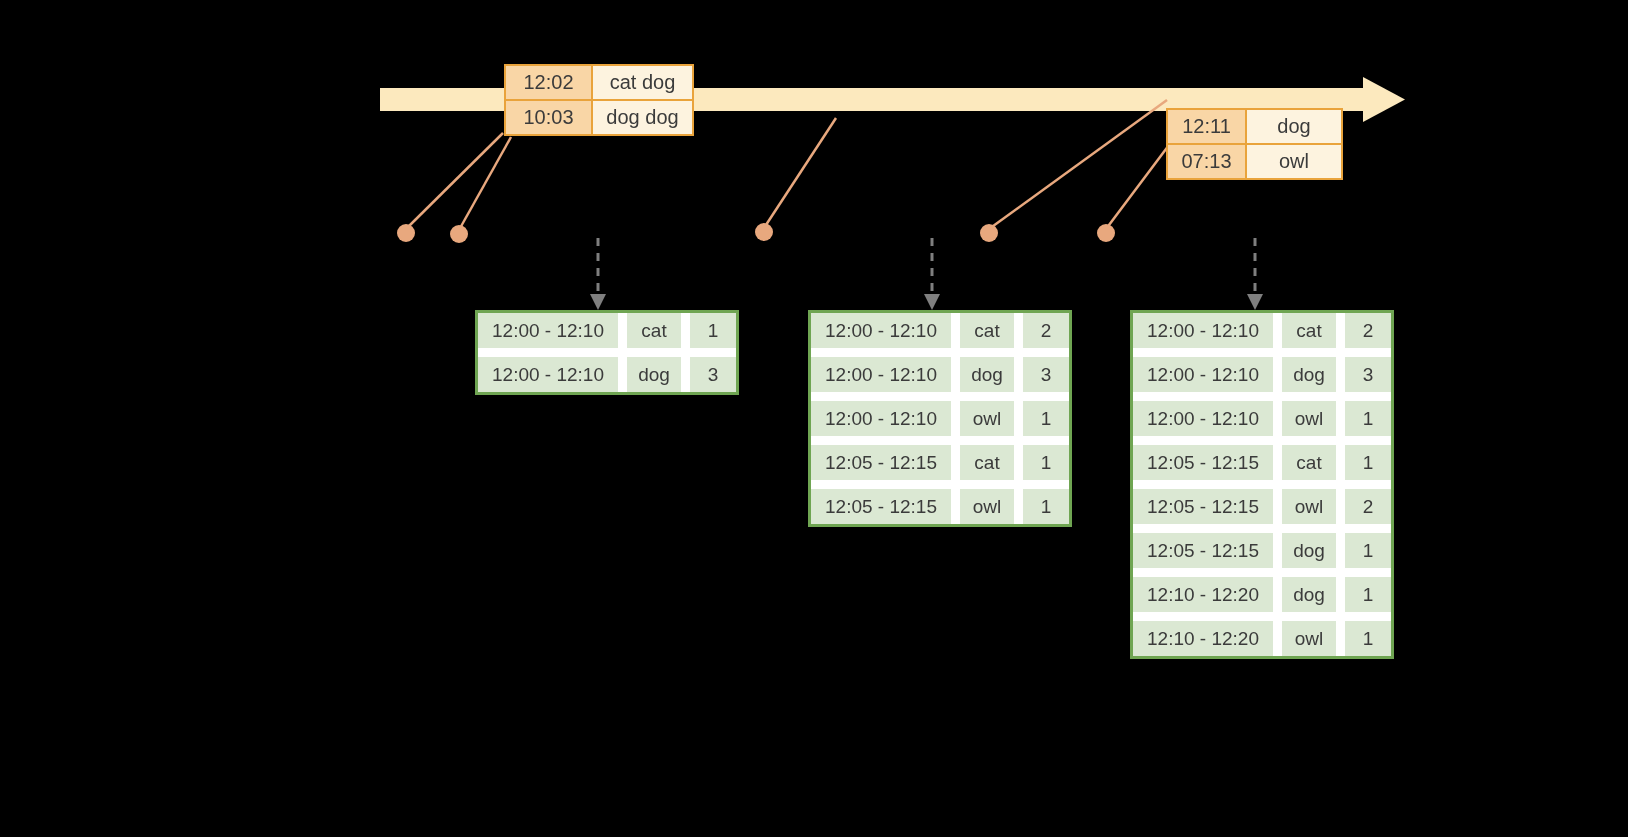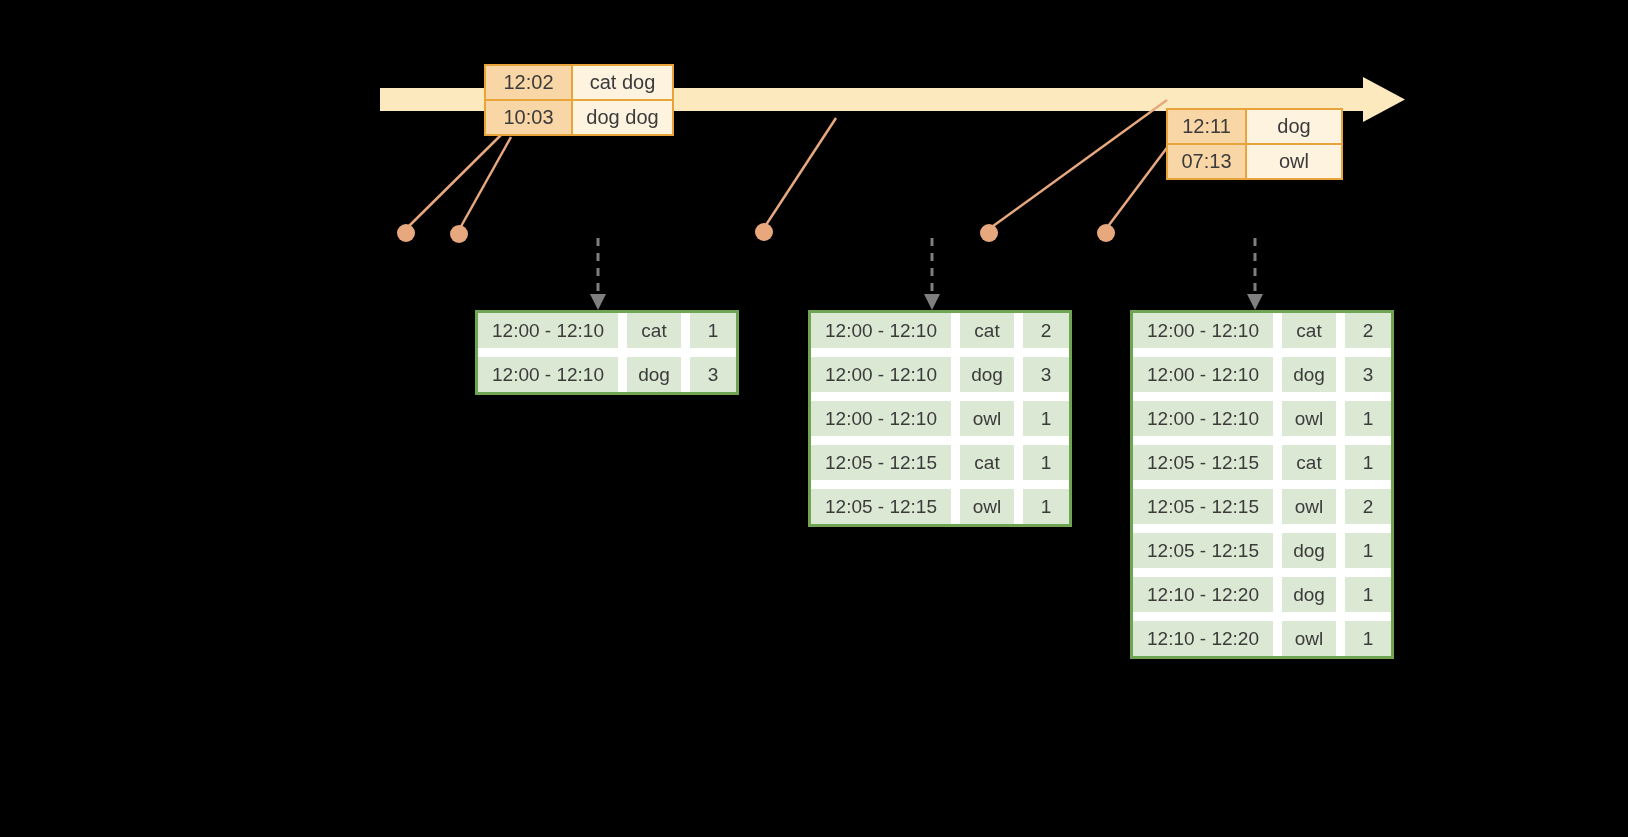--- a/index.html
+++ b/index.html
@@ -53,21 +53,21 @@
     <circle class="event-dot" cx="1106" cy="233" r="9"></circle>
 
     <line class="trigger-line" x1="598" y1="238" x2="598" y2="294"></line>
     <polygon class="trigger-head" points="590,294 606,294 598,310"></polygon>
     <line class="trigger-line" x1="932" y1="238" x2="932" y2="294"></line>
     <polygon class="trigger-head" points="924,294 940,294 932,310"></polygon>
     <line class="trigger-line" x1="1255" y1="238" x2="1255" y2="294"></line>
     <polygon class="trigger-head" points="1247,294 1263,294 1255,310"></polygon>
   </svg>
 
-  <div class="event-table" style="left:484px;top:64px;grid-template-columns:85px 99px;">
+  <div class="event-table" style="left:504px;top:64px;grid-template-columns:85px 99px;">
     <div class="e-cell e-time">12:02</div>
     <div class="e-cell e-words">cat dog</div>
     <div class="e-cell e-time">10:03</div>
     <div class="e-cell e-words">dog dog</div>
   </div>
 
 
   <div class="event-table" style="left:1166px;top:64px;grid-template-columns:77px 94px;margin-top:44px;">
     <div class="e-cell e-time">12:11</div>
     <div class="e-cell e-words">dog</div>

